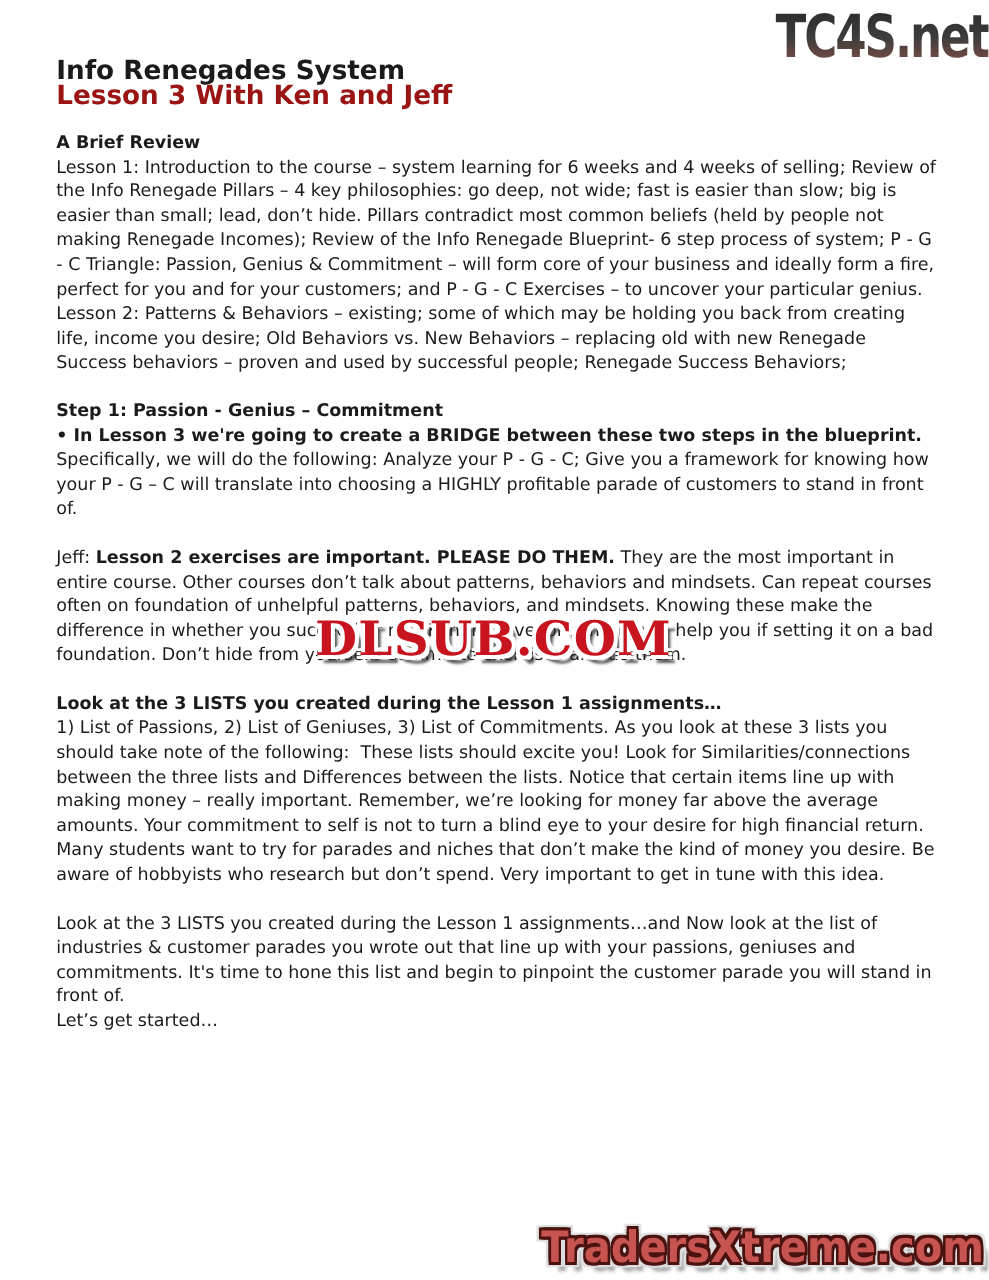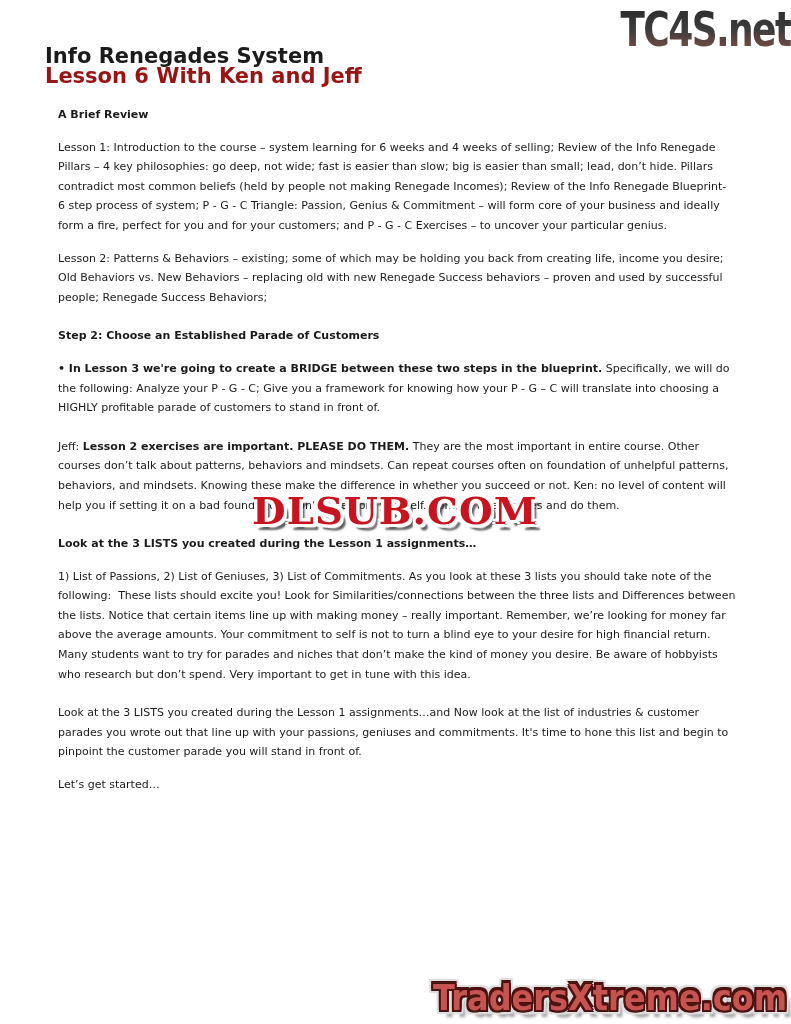--- a/index.html
+++ b/index.html
@@ -12,21 +12,21 @@
     overflow: hidden;
   }
   .page { position: absolute; inset: 0; }
 
   
   .content {
     position: absolute;
     left: 45px; top: 46px;
     width: 704px;
   }
-  .content p { margin: 13px; font-size: 11px; line-height: 19.6px; white-space: pre-wrap; }
+  .content p { margin: 0; font-size: 14px; line-height: 19.6px; white-space: pre-wrap; }
   .b { font-weight: bold; }
   .sec { margin-top: 19px; }
   .hdr .hline { font-size: 21px; line-height: 20px; font-weight: bold; }
   .red { color: #9b1414; }
 
   
   .tc4s {
     position: absolute; top: 2px; right: 0px;
     font-family: "DejaVu Sans", sans-serif;
     font-weight: bold; font-size: 44px; letter-spacing: -2px;
@@ -76,31 +76,31 @@
 <body>
 
 <div class="page">
 
   <div class="tc4s">TC4S.net</div>
 
   <div class="content">
 
     <div class="hdr">
       <div class="hline">Info Renegades System</div>
-      <div class="hline red">Lesson 6 With Ken and Jeff</div>
+      <div class="hline red">Lesson 3 With Ken and Jeff</div>
     </div>
 
     <div class="sec">
       <p class="b">A Brief Review</p>
       <p>Lesson 1: Introduction to the course – system learning for 6 weeks and 4 weeks of selling; Review of the Info Renegade Pillars – 4 key philosophies: go deep, not wide; fast is easier than slow; big is easier than small; lead, don’t hide. Pillars contradict most common beliefs (held by people not making Renegade Incomes); Review of the Info Renegade Blueprint- 6 step process of system; P - G - C Triangle: Passion, Genius &amp; Commitment – will form core of your business and ideally form a fire, perfect for you and for your customers; and P - G - C Exercises – to uncover your particular genius.</p>
       <p>Lesson 2: Patterns &amp; Behaviors – existing; some of which may be holding you back from creating life, income you desire; Old Behaviors vs. New Behaviors – replacing old with new Renegade Success behaviors – proven and used by successful people; Renegade Success Behaviors;</p>
     </div>
 
     <div class="sec">
-      <p class="b">Step 2: Choose an Established Parade of Customers</p>
+      <p class="b">Step 1: Passion - Genius – Commitment</p>
       <p><span class="b">• In Lesson 3 we're going to create a BRIDGE between these two steps in the blueprint.</span><span> Specifically, we will do the following: Analyze your P - G - C; Give you a framework for knowing how your P - G – C will translate into choosing a HIGHLY profitable parade of customers to stand in front of.</span></p>
     </div>
 
     <div class="sec">
       <p><span>Jeff: </span><span class="b">Lesson 2 exercises are important. PLEASE DO THEM.</span><span> They are the most important in entire course. Other courses don’t talk about patterns, behaviors and mindsets. Can repeat courses often on foundation of unhelpful patterns, behaviors, and mindsets. Knowing these make the difference in whether you succeed or not. Ken: no level of content will help you if setting it on a bad foundation. Don’t hide from yourself. Commit to exercises and do them.</span></p>
     </div>
 
     <div class="sec">
       <p class="b">Look at the 3 LISTS you created during the Lesson 1 assignments…</p>
       <p>1) List of Passions, 2) List of Geniuses, 3) List of Commitments. As you look at these 3 lists you should take note of the following:  These lists should excite you! Look for Similarities/connections between the three lists and Differences between the lists. Notice that certain items line up with making money – really important. Remember, we’re looking for money far above the average amounts. Your commitment to self is not to turn a blind eye to your desire for high financial return. Many students want to try for parades and niches that don’t make the kind of money you desire. Be aware of hobbyists who research but don’t spend. Very important to get in tune with this idea.</p>

